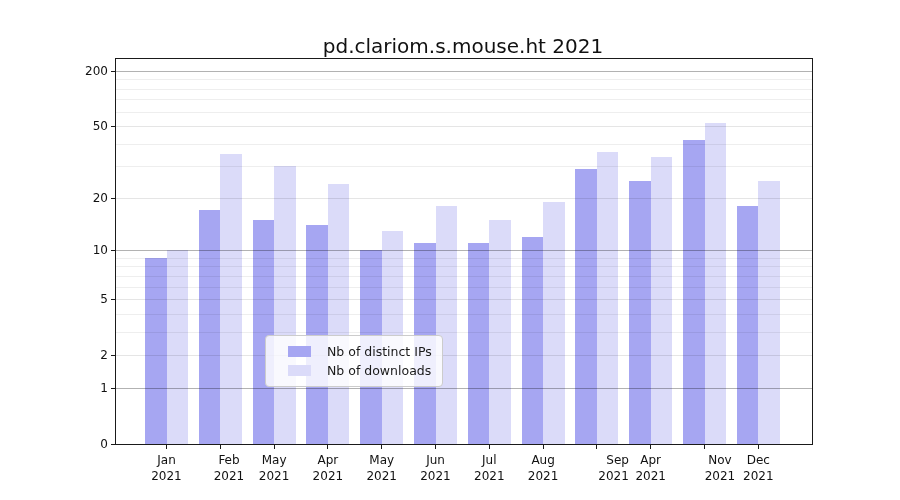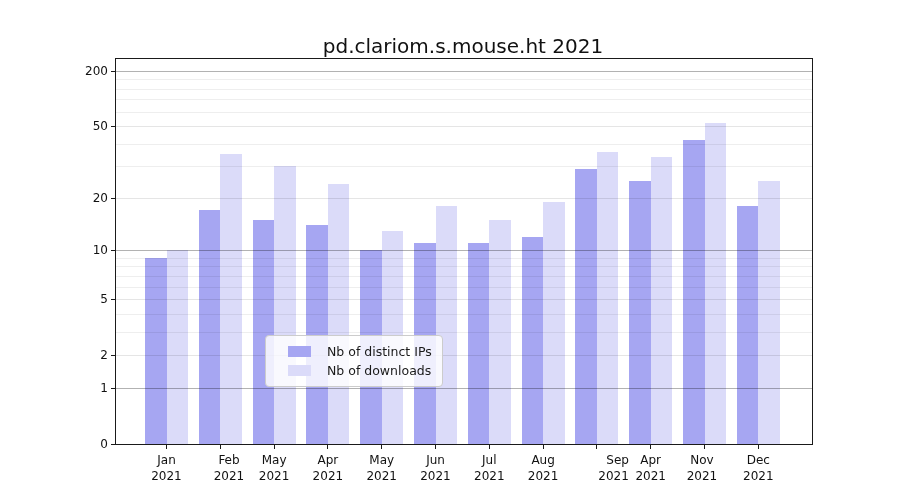--- a/index.html
+++ b/index.html
@@ -150,21 +150,21 @@
       <div class="xtick-label" style="left: 448.9px; text-align: right;">
         <div>Sep</div>
         <div>2021</div>
       </div>
       <div class="xtick-mark" style="left: 534.2px;"></div>
       <div class="xtick-label" style="left: 502.7px;">
         <div>Apr</div>
         <div>2021</div>
       </div>
       <div class="xtick-mark" style="left: 588px;"></div>
-      <div class="xtick-label" style="left: 554px;">
+      <div class="xtick-label" style="left: 572px;">
         <div>Nov</div>
         <div>2021</div>
       </div>
       <div class="xtick-mark" style="left: 641.8px;"></div>
       <div class="xtick-label" style="left: 610.3px;">
         <div>Dec</div>
         <div>2021</div>
       </div>
     </div>
 

